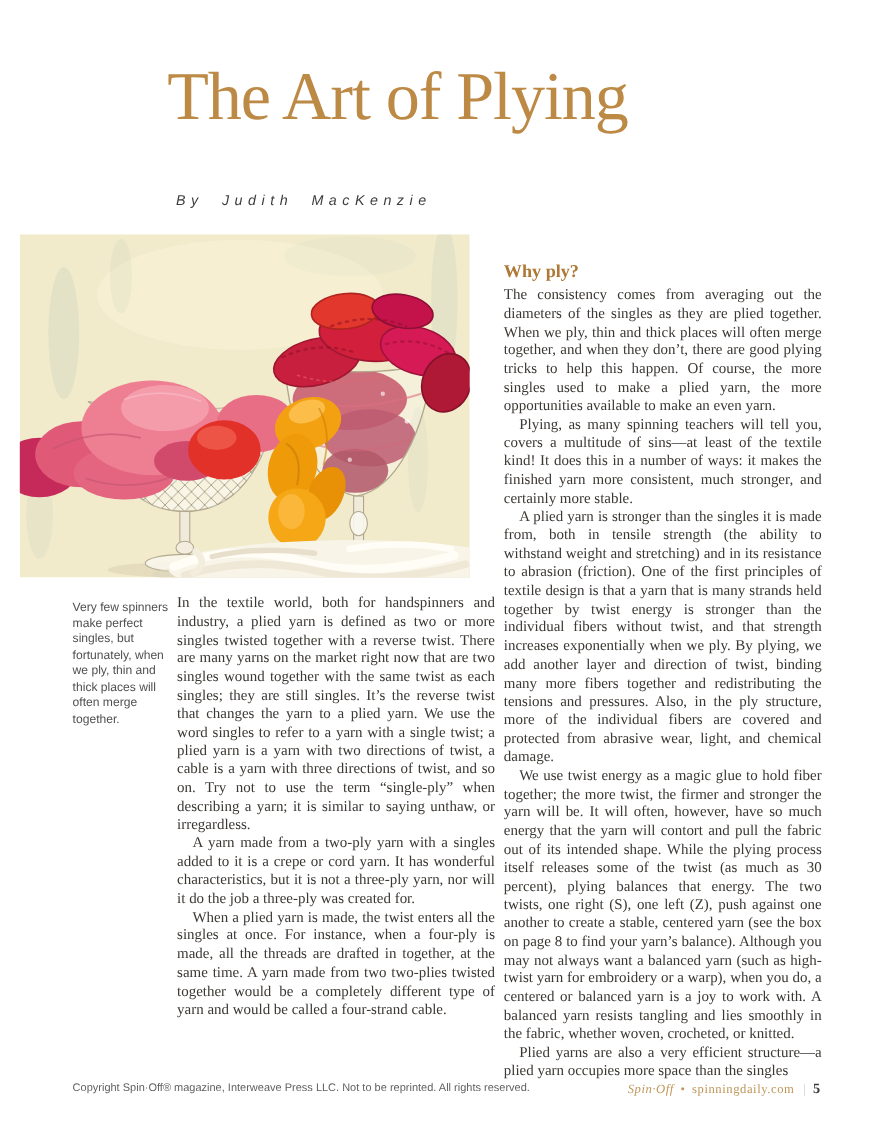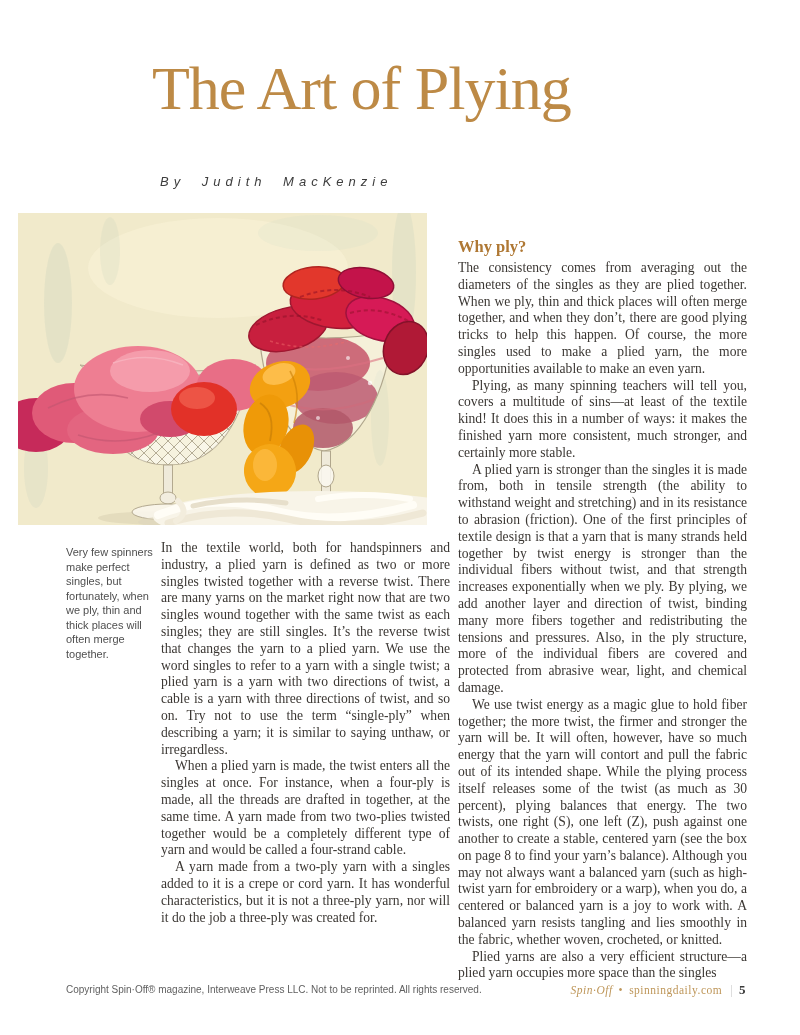--- a/index.html
+++ b/index.html
@@ -172,22 +172,22 @@
         </g>
       </g>
     </svg>
   </div>
 
   <div class="photo-caption">Very few spinners make perfect singles, but fortunately, when we ply, thin and thick places will often merge together.</div>
 
   <div class="col col-left">
     <div>
         <p>In the textile world, both for handspinners and industry, a plied yarn is defined as two or more singles twisted together with a reverse twist. There are many yarns on the market right now that are two singles wound together with the same twist as each singles; they are still singles. It’s the reverse twist that changes the yarn to a plied yarn. We use the word singles to refer to a yarn with a single twist; a plied yarn is a yarn with two directions of twist, a cable is a yarn with three directions of twist, and so on. Try not to use the term “single-ply” when describing a yarn; it is similar to saying unthaw, or irregardless.</p>
+        <p>A yarn made from a two-ply yarn with a singles added to it is a crepe or cord yarn. It has wonderful characteristics, but it is not a three-ply yarn, nor will it do the job a three-ply was created for.</p>
         <p>When a plied yarn is made, the twist enters all the singles at once. For instance, when a four-ply is made, all the threads are drafted in together, at the same time. A yarn made from two two-plies twisted together would be a completely different type of yarn and would be called a four-strand cable.</p>
-        <p>A yarn made from a two-ply yarn with a singles added to it is a crepe or cord yarn. It has wonderful characteristics, but it is not a three-ply yarn, nor will it do the job a three-ply was created for.</p>
       </div>
   </div>
 
   <div class="col col-right">
     <h2>Why ply?</h2>
     <div>
         <p>The consistency comes from averaging out the diameters of the singles as they are plied together. When we ply, thin and thick places will often merge together, and when they don’t, there are good plying tricks to help this happen. Of course, the more singles used to make a plied yarn, the more opportunities available to make an even yarn.</p>
         <p>Plying, as many spinning teachers will tell you, covers a multitude of sins—at least of the textile kind! It does this in a number of ways: it makes the finished yarn more consistent, much stronger, and certainly more stable.</p>
         <p>A plied yarn is stronger than the singles it is made from, both in tensile strength (the ability to withstand weight and stretching) and in its resistance to abrasion (friction). One of the first principles of textile design is that a yarn that is many strands held together by twist energy is stronger than the individual fibers without twist, and that strength increases exponentially when we ply. By plying, we add another layer and direction of twist, binding many more fibers together and redistributing the tensions and pressures. Also, in the ply structure, more of the individual fibers are covered and protected from abrasive wear, light, and chemical damage.</p>
         <p>We use twist energy as a magic glue to hold fiber together; the more twist, the firmer and stronger the yarn will be. It will often, however, have so much energy that the yarn will contort and pull the fabric out of its intended shape. While the plying process itself releases some of the twist (as much as 30 percent), plying balances that energy. The two twists, one right (S), one left (Z), push against one another to create a stable, centered yarn (see the box on page 8 to find your yarn’s balance). Although you may not always want a balanced yarn (such as high-twist yarn for embroidery or a warp), when you do, a centered or balanced yarn is a joy to work with. A balanced yarn resists tangling and lies smoothly in the fabric, whether woven, crocheted, or knitted.</p>

